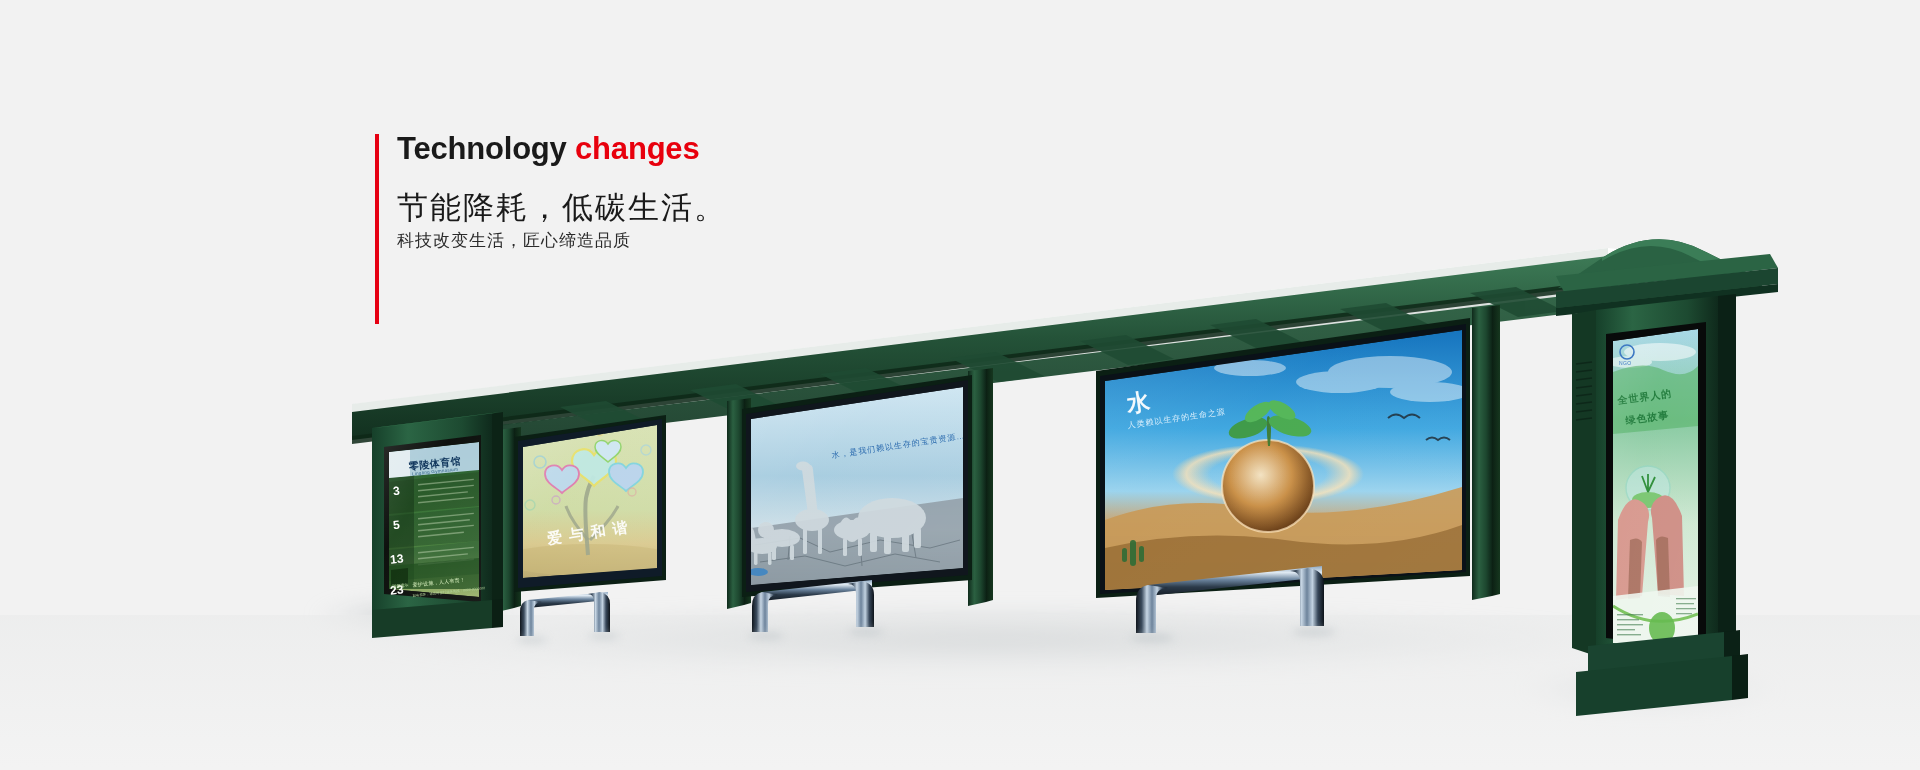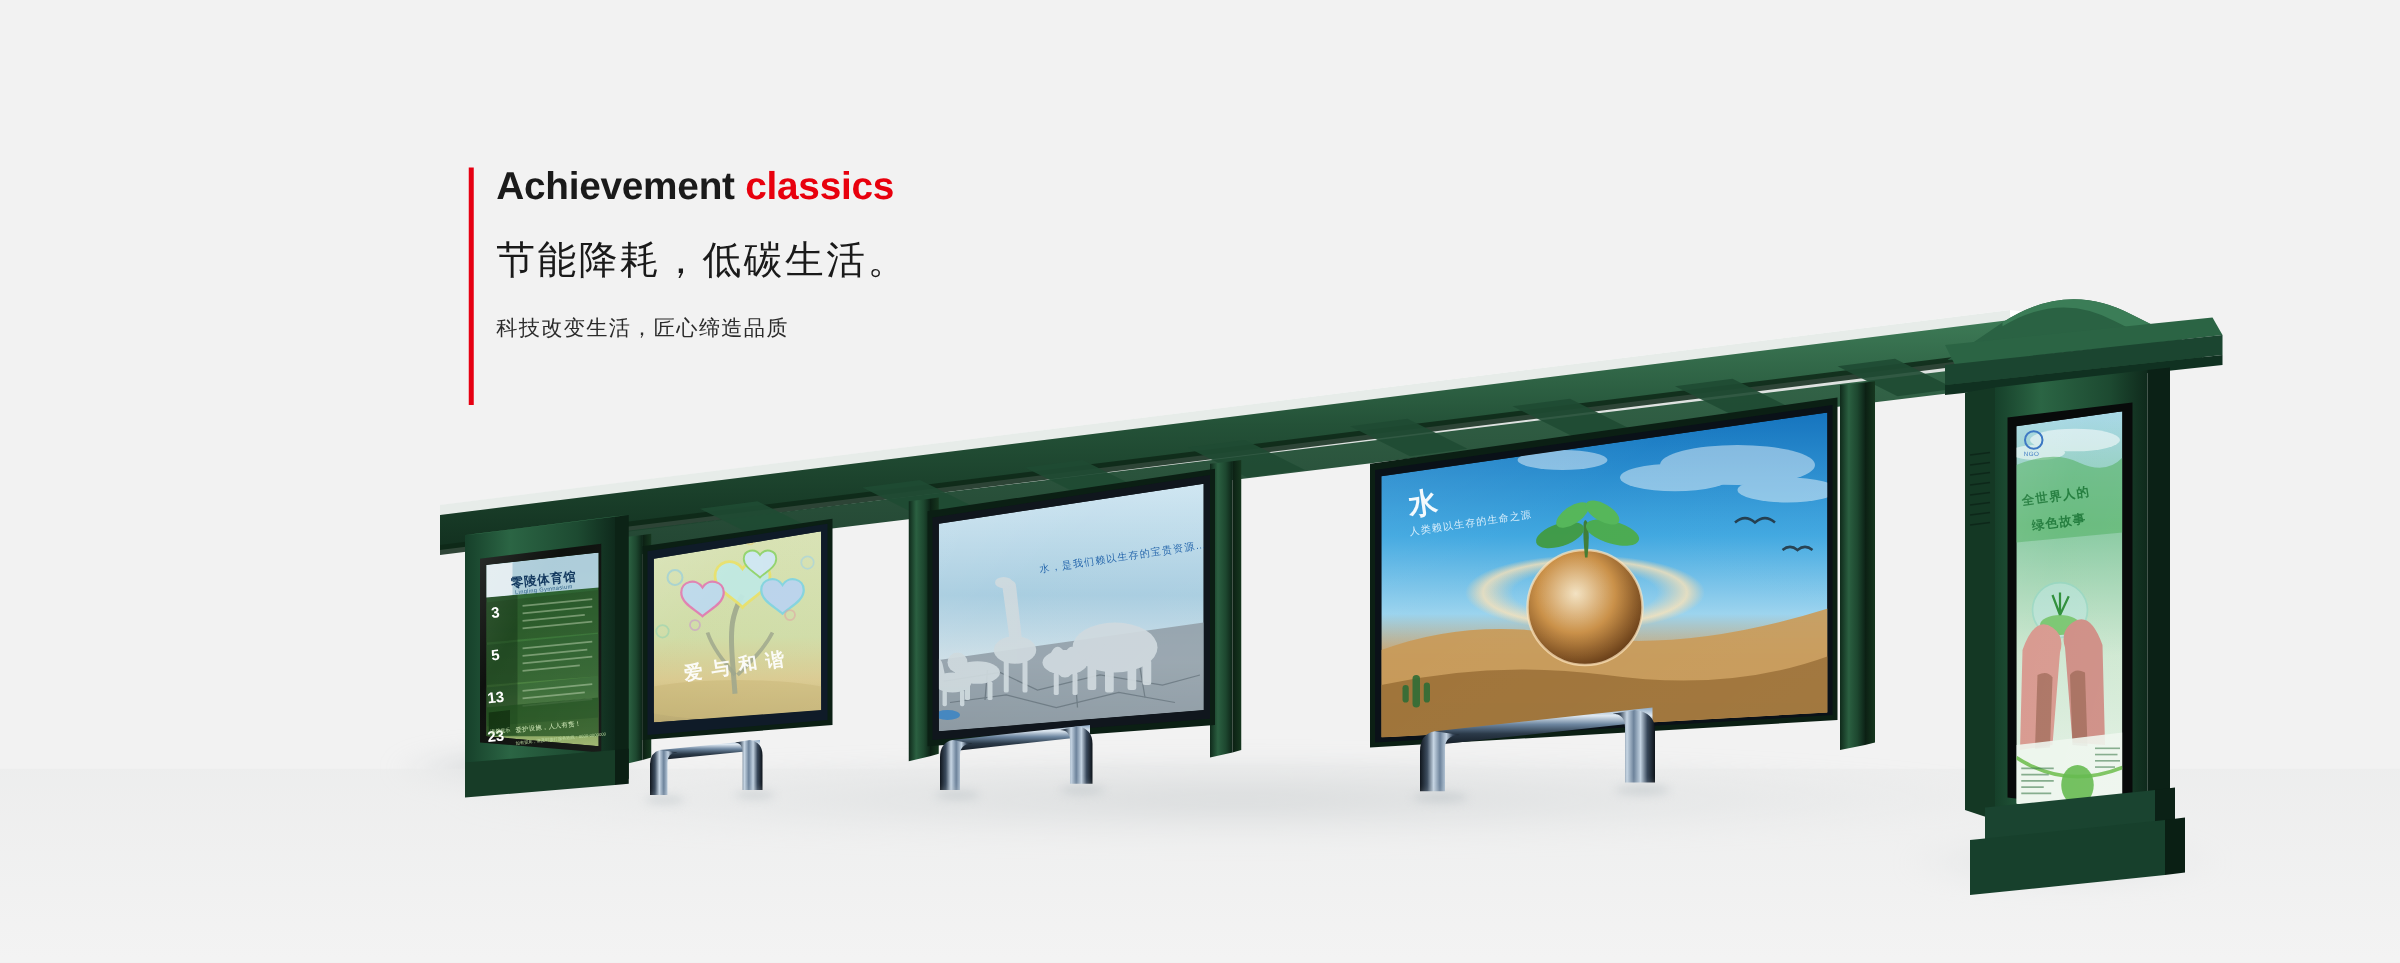--- a/index.html
+++ b/index.html
@@ -29,40 +29,40 @@
   .h-line2{
     font-size:31px; font-weight:400; color:#231f20;
     line-height:1.15; letter-spacing:.2px; margin-top:2px; white-space:nowrap;
   }
   .h-line3{
     font-size:31px; color:#1a1a1a; letter-spacing:2px;
     margin-top:20px; white-space:nowrap; font-weight:400;
   }
   .h-line4{
     font-size:17px; color:#2b2b2b; letter-spacing:1px;
-    margin-top:22px; white-space:nowrap;
+    white-space:nowrap;
   }
 
   
   #scene{position:absolute;left:0;top:0;width:1920px;height:770px;}
   #scene svg{display:block;}
 
   
   .soft{filter:blur(9px);}
   .soft2{filter:blur(4px);}
 </style>
 </head>
 <body>
 
 <div id="stage">
 
   <div id="headline">
     <div class="rule"></div>
     <div class="txt">
-      <div class="h-line1"><span>Achievement </span><span class="accent">classics</span></div>
+      <div class="h-line1"><span>Technology </span><span class="accent">changes</span></div>
       <div class="h-line3">节能降耗，低碳生活。</div>
       <div class="h-line4">科技改变生活，匠心缔造品质</div>
     </div>
   </div>
 
   <div id="scene">
   <svg width="1920" height="770" viewBox="0 0 1920 770" xmlns="http://www.w3.org/2000/svg">
     <defs>
 
       <linearGradient id="gCanopyTop" x1="0" y1="0" x2="0" y2="1">

